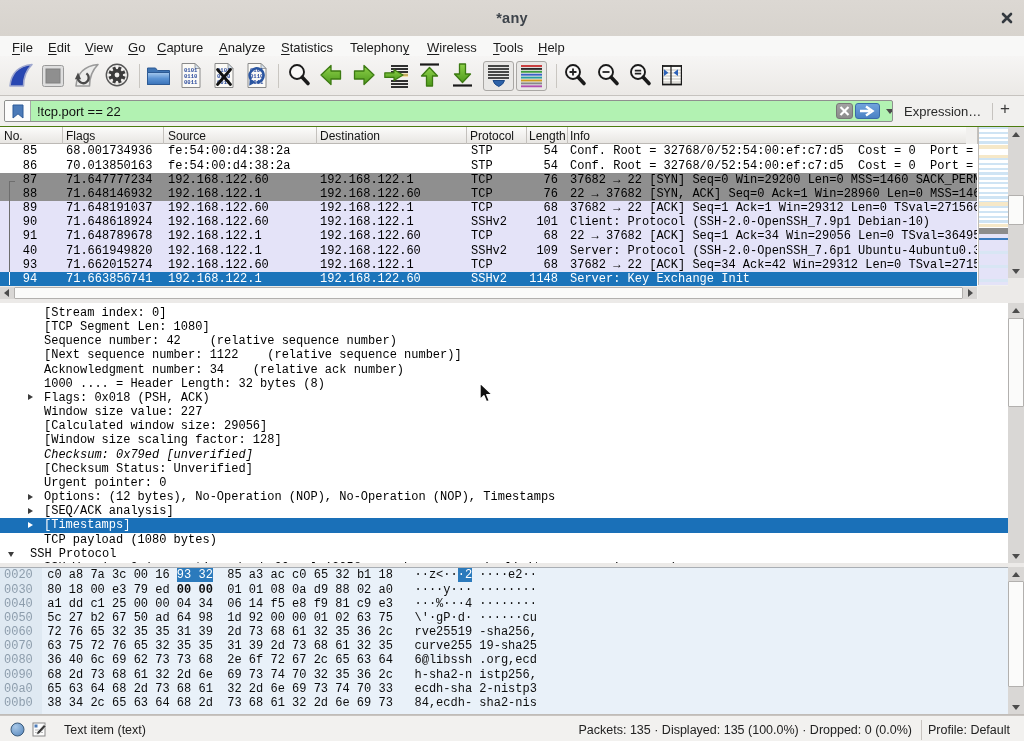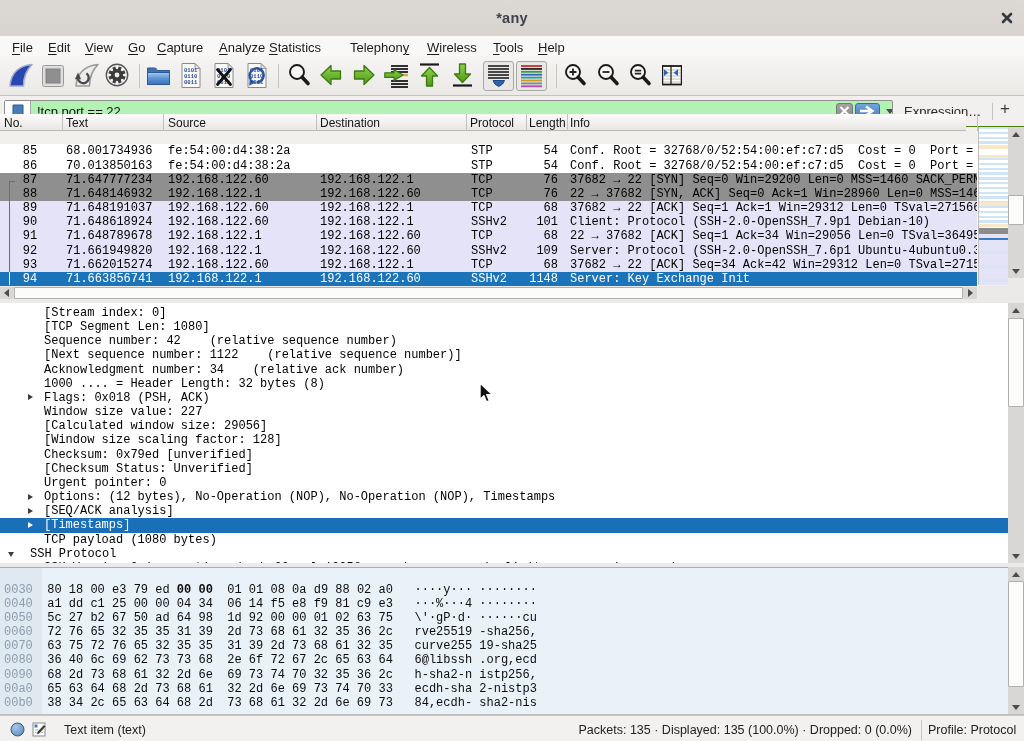--- a/index.html
+++ b/index.html
@@ -21,21 +21,21 @@
 #finput{left:4px;top:4px;width:889px;height:22px;border:1px solid #8f8f8f;border-radius:2px;background:#b2f2b2;overflow:hidden}
 #fbook{left:0;top:0;width:26px;height:20px;background:#fcfcfc;border-right:1px solid #a8a8a8}
 #ftext{left:32px;top:3px;font-size:13px;color:#111}
 .fx{left:831px;top:2px;width:17px;height:16px;background:linear-gradient(#a2a2a2,#8b8b8b);border:1px solid #787878;border-radius:3px}
 .fgo{left:850px;top:2px;width:25px;height:16px;background:linear-gradient(#71a3dc,#4a82c4);border:1px solid #3a6ba8;border-radius:3px}
 .fcaret{left:881px;top:8px;width:0;height:0;border-left:4px solid transparent;border-right:4px solid transparent;border-top:5px solid #4a4a4a}
 #fexp{left:904px;top:8px;font-size:13px;color:#2a2a2a}
 #fsep{left:992px;top:7px;width:1px;height:17px;background:#c6c3bf}
 #fplus{left:1000px;top:3px;font-size:17px;color:#3a3a3a}
 
-#phead{left:0;top:114px;width:966px;height:17px;background:linear-gradient(#fcfcfb,#e8e6e3);border-bottom:1px solid #bcb9b5;font-size:12px;color:#141414}
+#phead{left:0;top:127px;width:966px;height:17px;background:linear-gradient(#fcfcfb,#e8e6e3);border-bottom:1px solid #bcb9b5;font-size:12px;color:#141414}
 #phead span{position:absolute;top:2px}
 #phead i{position:absolute;top:0;width:1px;height:17px;background:#c4c1bd;font-style:normal}
 
 .prow{left:0;width:977px;height:14.16px;font-family:"Liberation Mono", monospace;font-size:12px;line-height:14.16px;white-space:pre;color:#000}
 .prow span{position:absolute;top:0}
 .prow .no{left:0;width:60px;text-align:center}
 .prow .tm{left:66px}.prow .sr{left:168px}.prow .ds{left:320px}.prow .pr{left:471px}
 .prow .ln{left:520px;width:38px;text-align:right}
 .prow .in{left:570px;width:407px;overflow:hidden}
 
@@ -69,21 +69,21 @@
       <path d="M5,5 L13,13 M13,5 L5,13" stroke="#33393f" stroke-width="2.6" stroke-linecap="round"></path>
     </svg>
   </div>
 <div class="abs" id="menu">
     <span style="left:12px"><u>F</u>ile</span>
     <span style="left:48px"><u>E</u>dit</span>
     <span style="left:85px"><u>V</u>iew</span>
     <span style="left:128px"><u>G</u>o</span>
     <span style="left:157px"><u>C</u>apture</span>
     <span style="left:219px"><u>A</u>nalyze</span>
-    <span style="left:269px"><u>S</u>tatistics</span>
+    <span style="left:281px"><u>S</u>tatistics</span>
     <span style="left:350px">Telephon<u>y</u></span>
     <span style="left:427px"><u>W</u>ireless</span>
     <span style="left:493px"><u>T</u>ools</span>
     <span style="left:538px"><u>H</u>elp</span>
   </div>
 <div class="abs" id="toolbar">
     <svg class="abs" style="left:6px;top:6px" width="28" height="27" viewBox="0 0 28 27">
       <path d="M4,24 C5,11.5 12,4 26,2.5 C19.5,9 17.5,16 17.5,24 Z" fill="#2a45ab" stroke="#9fa8cf" stroke-width="1.6" stroke-linejoin="round"></path>
       <path d="M5.8,23 C7,12.5 12.5,6 23,4 C18,9.5 16,16 16,23 Z" fill="#2847b2"></path>
     </svg>
@@ -289,21 +289,21 @@
           <path d="M4,7 h10 M10,2.5 L16.5,7 L10,11.5" stroke="#fff" stroke-width="2.4" fill="none"></path>
         </svg></div>
       <div class="abs fcaret"></div>
     </div>
     <div class="abs" id="fexp">Expression…</div>
     <div class="abs" id="fsep"></div>
     <div class="abs" id="fplus">+</div>
   </div>
 <div class="abs" id="phead">
     <span style="left:4px">No.</span>
-    <span style="left:66px">Text</span>
+    <span style="left:66px">Flags</span>
     <span style="left:168px">Source</span>
     <span style="left:320px">Destination</span>
     <span style="left:470px">Protocol</span>
     <span style="left:529px">Length</span>
     <span style="left:570px">Info</span>
     <i style="left:61.5px"></i>
     <i style="left:163px"></i>
     <i style="left:316px"></i>
     <i style="left:466px"></i>
     <i style="left:525.5px"></i>
@@ -311,21 +311,21 @@
     <i style="left:977px"></i>
   </div>
 <div class="abs" style="left:0;top:144px;width:978px;height:142px;background:#fff;border-left:1px solid #d0cdc9;overflow:hidden"></div>
 <div class="abs prow" style="top:144.40px;background:#ffffff;color:#000"><span class="no">85</span><span class="tm">68.001734936</span><span class="sr">fe:54:00:d4:38:2a</span><span class="ds"></span><span class="pr">STP</span><span class="ln">54</span><span class="in">Conf. Root = 32768/0/52:54:00:ef:c7:d5  Cost = 0  Port = 0x8005</span></div>
 <div class="abs prow" style="top:158.56px;background:#ffffff;color:#000"><span class="no">86</span><span class="tm">70.013850163</span><span class="sr">fe:54:00:d4:38:2a</span><span class="ds"></span><span class="pr">STP</span><span class="ln">54</span><span class="in">Conf. Root = 32768/0/52:54:00:ef:c7:d5  Cost = 0  Port = 0x8005</span></div>
 <div class="abs prow" style="top:172.72px;background:#8f8f8f;color:#000"><span class="no">87</span><span class="tm">71.647777234</span><span class="sr">192.168.122.60</span><span class="ds">192.168.122.1</span><span class="pr">TCP</span><span class="ln">76</span><span class="in">37682 → 22 [SYN] Seq=0 Win=29200 Len=0 MSS=1460 SACK_PERM TSval=2715663279 TSecr=0 WS=128</span></div>
 <div class="abs prow" style="top:186.88px;background:#8f8f8f;color:#000"><span class="no">88</span><span class="tm">71.648146932</span><span class="sr">192.168.122.1</span><span class="ds">192.168.122.60</span><span class="pr">TCP</span><span class="ln">76</span><span class="in">22 → 37682 [SYN, ACK] Seq=0 Ack=1 Win=28960 Len=0 MSS=1460 SACK_PERM TSval=3649509174 TSecr=2715663279</span></div>
 <div class="abs prow" style="top:201.04px;background:#e4e3f8;color:#000"><span class="no">89</span><span class="tm">71.648191037</span><span class="sr">192.168.122.60</span><span class="ds">192.168.122.1</span><span class="pr">TCP</span><span class="ln">68</span><span class="in">37682 → 22 [ACK] Seq=1 Ack=1 Win=29312 Len=0 TSval=2715663279 TSecr=3649509174</span></div>
 <div class="abs prow" style="top:215.20px;background:#e4e3f8;color:#000"><span class="no">90</span><span class="tm">71.648618924</span><span class="sr">192.168.122.60</span><span class="ds">192.168.122.1</span><span class="pr">SSHv2</span><span class="ln">101</span><span class="in">Client: Protocol (SSH-2.0-OpenSSH_7.9p1 Debian-10)</span></div>
 <div class="abs prow" style="top:229.36px;background:#e4e3f8;color:#000"><span class="no">91</span><span class="tm">71.648789678</span><span class="sr">192.168.122.1</span><span class="ds">192.168.122.60</span><span class="pr">TCP</span><span class="ln">68</span><span class="in">22 → 37682 [ACK] Seq=1 Ack=34 Win=29056 Len=0 TSval=3649509174 TSecr=2715663280</span></div>
-<div class="abs prow" style="top:243.52px;background:#e4e3f8;color:#000"><span class="no">92</span><span class="tm">71.661949820</span><span class="sr">192.168.122.1</span><span class="ds">192.168.122.60</span><span class="pr">SSHv2</span><span class="ln">109</span><span class="in">Server: Protocol (SSH-2.0-OpenSSH_7.6p1 Ubuntu-4ubuntu0.3)</span></div>
+<div class="abs prow" style="top:243.52px;background:#e4e3f8;color:#000"><span class="no">40</span><span class="tm">71.661949820</span><span class="sr">192.168.122.1</span><span class="ds">192.168.122.60</span><span class="pr">SSHv2</span><span class="ln">109</span><span class="in">Server: Protocol (SSH-2.0-OpenSSH_7.6p1 Ubuntu-4ubuntu0.3)</span></div>
 <div class="abs prow" style="top:257.68px;background:#e4e3f8;color:#000"><span class="no">93</span><span class="tm">71.662015274</span><span class="sr">192.168.122.60</span><span class="ds">192.168.122.1</span><span class="pr">TCP</span><span class="ln">68</span><span class="in">37682 → 22 [ACK] Seq=34 Ack=42 Win=29312 Len=0 TSval=2715663293 TSecr=3649509188</span></div>
 <div class="abs prow" style="top:271.84px;background:#1b74ba;color:#fff"><span class="no">94</span><span class="tm">71.663856741</span><span class="sr">192.168.122.1</span><span class="ds">192.168.122.60</span><span class="pr">SSHv2</span><span class="ln">1148</span><span class="in">Server: Key Exchange Init</span></div>
 <div class="abs" style="left:9px;top:180.5px;width:1px;height:91px;background:#6e6e6e"></div>
 <div class="abs" style="left:9px;top:180.5px;width:6px;height:1px;background:#6e6e6e"></div>
 <div class="abs" style="left:9px;top:272px;width:1px;height:13px;background:#fff"></div>
 <div class="abs" style="left:978px;top:127px;width:30px;height:158px;background:#fff;border-left:1px solid #c0bdb9">
     <div class="abs" style="left:0;top:0.0px;width:30px;height:18.0px;background:repeating-linear-gradient(to bottom,#cfe4f4 0 2.4px,#ffffff 2.4px 4.8px)"></div>
     <div class="abs" style="left:0;top:18px;width:30px;height:4px;background:#f6e8c8"></div>
     <div class="abs" style="left:0;top:22px;width:30px;height:6px;background:#fff"></div>
     <div class="abs" style="left:0;top:28px;width:30px;height:2.5px;background:#f6e8c8"></div>
@@ -357,39 +357,40 @@
     <div class="abs dline" style="top:3.00px;"><span class="abs" style="left:44px">[Stream index: 0]</span></div>
     <div class="abs dline" style="top:17.16px;padding-left:20px;"><span class="abs" style="left:44px">[TCP Segment Len: 1080]</span></div>
     <div class="abs dline" style="top:31.32px;"><span class="abs" style="left:44px">Sequence number: 42    (relative sequence number)</span></div>
     <div class="abs dline" style="top:45.48px;"><span class="abs" style="left:44px">[Next sequence number: 1122    (relative sequence number)]</span></div>
     <div class="abs dline" style="top:59.64px;"><span class="abs" style="left:44px">Acknowledgment number: 34    (relative ack number)</span></div>
     <div class="abs dline" style="top:73.80px;"><span class="abs" style="left:44px">1000 .... = Header Length: 32 bytes (8)</span></div>
     <div class="abs dline" style="top:87.96px;"><span class="dtri" style="left:28px;border-left-color:#3c3c3c"></span><span class="abs" style="left:44px">Flags: 0x018 (PSH, ACK)</span></div>
     <div class="abs dline" style="top:102.12px;"><span class="abs" style="left:44px">Window size value: 227</span></div>
     <div class="abs dline" style="top:116.28px;"><span class="abs" style="left:44px">[Calculated window size: 29056]</span></div>
     <div class="abs dline" style="top:130.44px;"><span class="abs" style="left:44px">[Window size scaling factor: 128]</span></div>
-    <div class="abs dline" style="top:144.60px;"><span class="abs" style="left:44px">Checksum: 0x79ed [unverified]</span></div>
+    <div class="abs dline" style="top:144.60px;font-style:italic;"><span class="abs" style="left:44px">Checksum: 0x79ed [unverified]</span></div>
     <div class="abs dline" style="top:158.76px;"><span class="abs" style="left:44px">[Checksum Status: Unverified]</span></div>
     <div class="abs dline" style="top:172.92px;"><span class="abs" style="left:44px">Urgent pointer: 0</span></div>
     <div class="abs dline" style="top:187.08px;"><span class="dtri" style="left:28px;border-left-color:#3c3c3c"></span><span class="abs" style="left:44px">Options: (12 bytes), No-Operation (NOP), No-Operation (NOP), Timestamps</span></div>
     <div class="abs dline" style="top:215.40px;background:#1a70b8;color:#fff;"><span class="dtri" style="left:28px;border-left-color:#fff"></span><span class="abs" style="left:44px">[Timestamps]</span></div>
     <div class="abs dline" style="top:201.24px;"><span class="dtri" style="left:28px;border-left-color:#3c3c3c"></span><span class="abs" style="left:44px">[SEQ/ACK analysis]</span></div>
     <div class="abs dline" style="top:229.56px;"><span class="abs" style="left:44px">TCP payload (1080 bytes)</span></div>
     <div class="abs dline" style="top:243.72px;"><span class="dtrid" style="left:8px;border-top-color:#3c3c3c"></span><span class="abs" style="left:30px">SSH Protocol</span></div>
     <div class="abs dline" style="top:257.88px;"><span class="abs" style="left:44px">SSH Version 2 (encryption:chacha20_poly1305@openssh.com mac:&lt;implicit&gt; compression:none)</span></div>
   </div>
 <div class="abs sb" style="left:1008px;top:303px;width:16px;height:260px"></div>
 <div class="abs sbbtn" style="left:1008px;top:303px;width:16px;height:14px"></div>
 <div class="arr up" style="left:1012px;top:308px"></div>
 <div class="abs sbbtn" style="left:1008px;top:549px;width:16px;height:14px"></div>
 <div class="arr dn" style="left:1012px;top:554px"></div>
 <div class="abs sbthumb" style="left:1008px;top:318px;width:16px;height:89px"></div>
 <div class="abs splitter" style="top:563px;height:4px"></div>
 <div class="abs" id="hex">
     <div class="off"></div>
+    <div class="abs hline" style="top:0.40px"><span class="o">0020</span>  c0 a8 7a 3c 00 16 <span class="hl">93 32</span>  85 a3 ac c0 65 32 b1 18   ··z&lt;··<span class="hl">·2</span> ····e2··</div>
     <div class="abs hline" style="top:14.56px"><span class="o">0030</span>  80 18 00 e3 79 ed <b>00 00</b>  01 01 08 0a d9 88 02 a0   ····y··· ········</div>
     <div class="abs hline" style="top:28.72px"><span class="o">0040</span>  a1 dd c1 25 00 00 04 34  06 14 f5 e8 f9 81 c9 e3   ···%···4 ········</div>
     <div class="abs hline" style="top:42.88px"><span class="o">0050</span>  5c 27 b2 67 50 ad 64 98  1d 92 00 00 01 02 63 75   \'·gP·d· ······cu</div>
     <div class="abs hline" style="top:57.04px"><span class="o">0060</span>  72 76 65 32 35 35 31 39  2d 73 68 61 32 35 36 2c   rve25519 -sha256,</div>
     <div class="abs hline" style="top:71.20px"><span class="o">0070</span>  63 75 72 76 65 32 35 35  31 39 2d 73 68 61 32 35   curve255 19-sha25</div>
     <div class="abs hline" style="top:85.36px"><span class="o">0080</span>  36 40 6c 69 62 73 73 68  2e 6f 72 67 2c 65 63 64   6@libssh .org,ecd</div>
     <div class="abs hline" style="top:99.52px"><span class="o">0090</span>  68 2d 73 68 61 32 2d 6e  69 73 74 70 32 35 36 2c   h-sha2-n istp256,</div>
     <div class="abs hline" style="top:113.68px"><span class="o">00a0</span>  65 63 64 68 2d 73 68 61  32 2d 6e 69 73 74 70 33   ecdh-sha 2-nistp3</div>
     <div class="abs hline" style="top:127.84px"><span class="o">00b0</span>  38 34 2c 65 63 64 68 2d  73 68 61 32 2d 6e 69 73   84,ecdh- sha2-nis</div>
   </div>
@@ -415,17 +416,17 @@
       <rect x="2.5" y="3.5" width="3" height="3" fill="#4a7ab8"></rect>
       <g stroke="#b8b8b8" stroke-width="1">
         <line x1="3" y1="9" x2="11" y2="9"></line>
         <line x1="3" y1="11.5" x2="11" y2="11.5"></line>
       </g>
       <path d="M5,11 L12,3.5 L14,5.5 L7,13 L4.5,13.6 Z" fill="#3a3a3a" stroke="#fff" stroke-width="0.7"></path>
     </svg>
     <div class="abs" style="left:64px;top:7px">Text item (text)</div>
     <div class="abs" style="left:0;top:7px;width:912px;text-align:right">Packets: 135 · Displayed: 135 (100.0%) · Dropped: 0 (0.0%)</div>
     <div class="abs" style="left:921px;top:4px;width:1px;height:20px;background:#c8c4c0"></div>
-    <div class="abs" style="left:928px;top:7px">Profile: Protocol</div>
+    <div class="abs" style="left:928px;top:7px">Profile: Default</div>
   </div>
 <svg class="abs" style="left:478px;top:382px;z-index:50" width="20" height="24" viewBox="0 0 20 24">
     <path d="M2,1 L2,17.5 L5.9,13.8 L8.4,19.8 L11.3,18.6 L8.8,12.7 L14.2,12.6 Z" fill="#111" stroke="#fff" stroke-width="1.4" stroke-linejoin="round"></path>
   </svg>
 
 </body></html>

